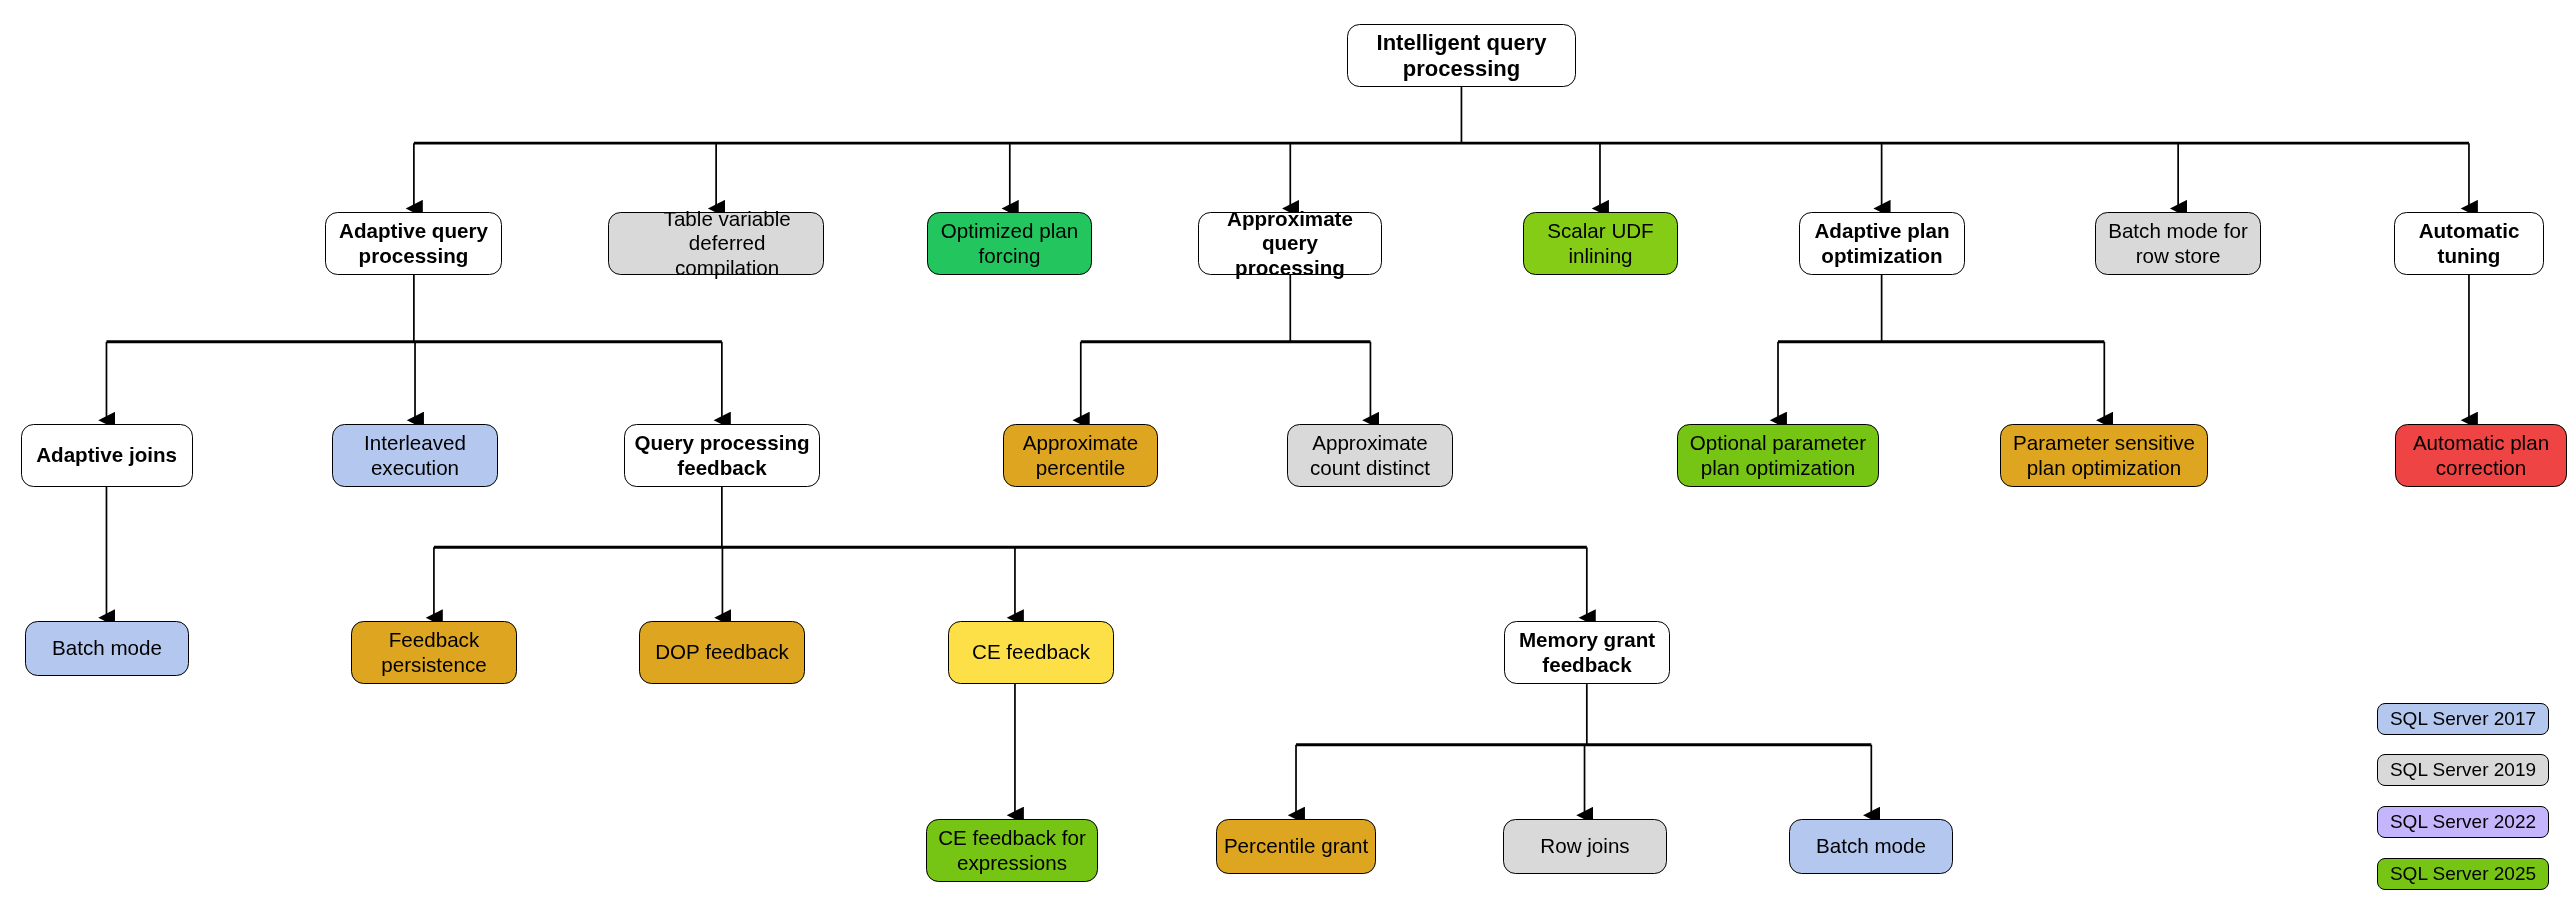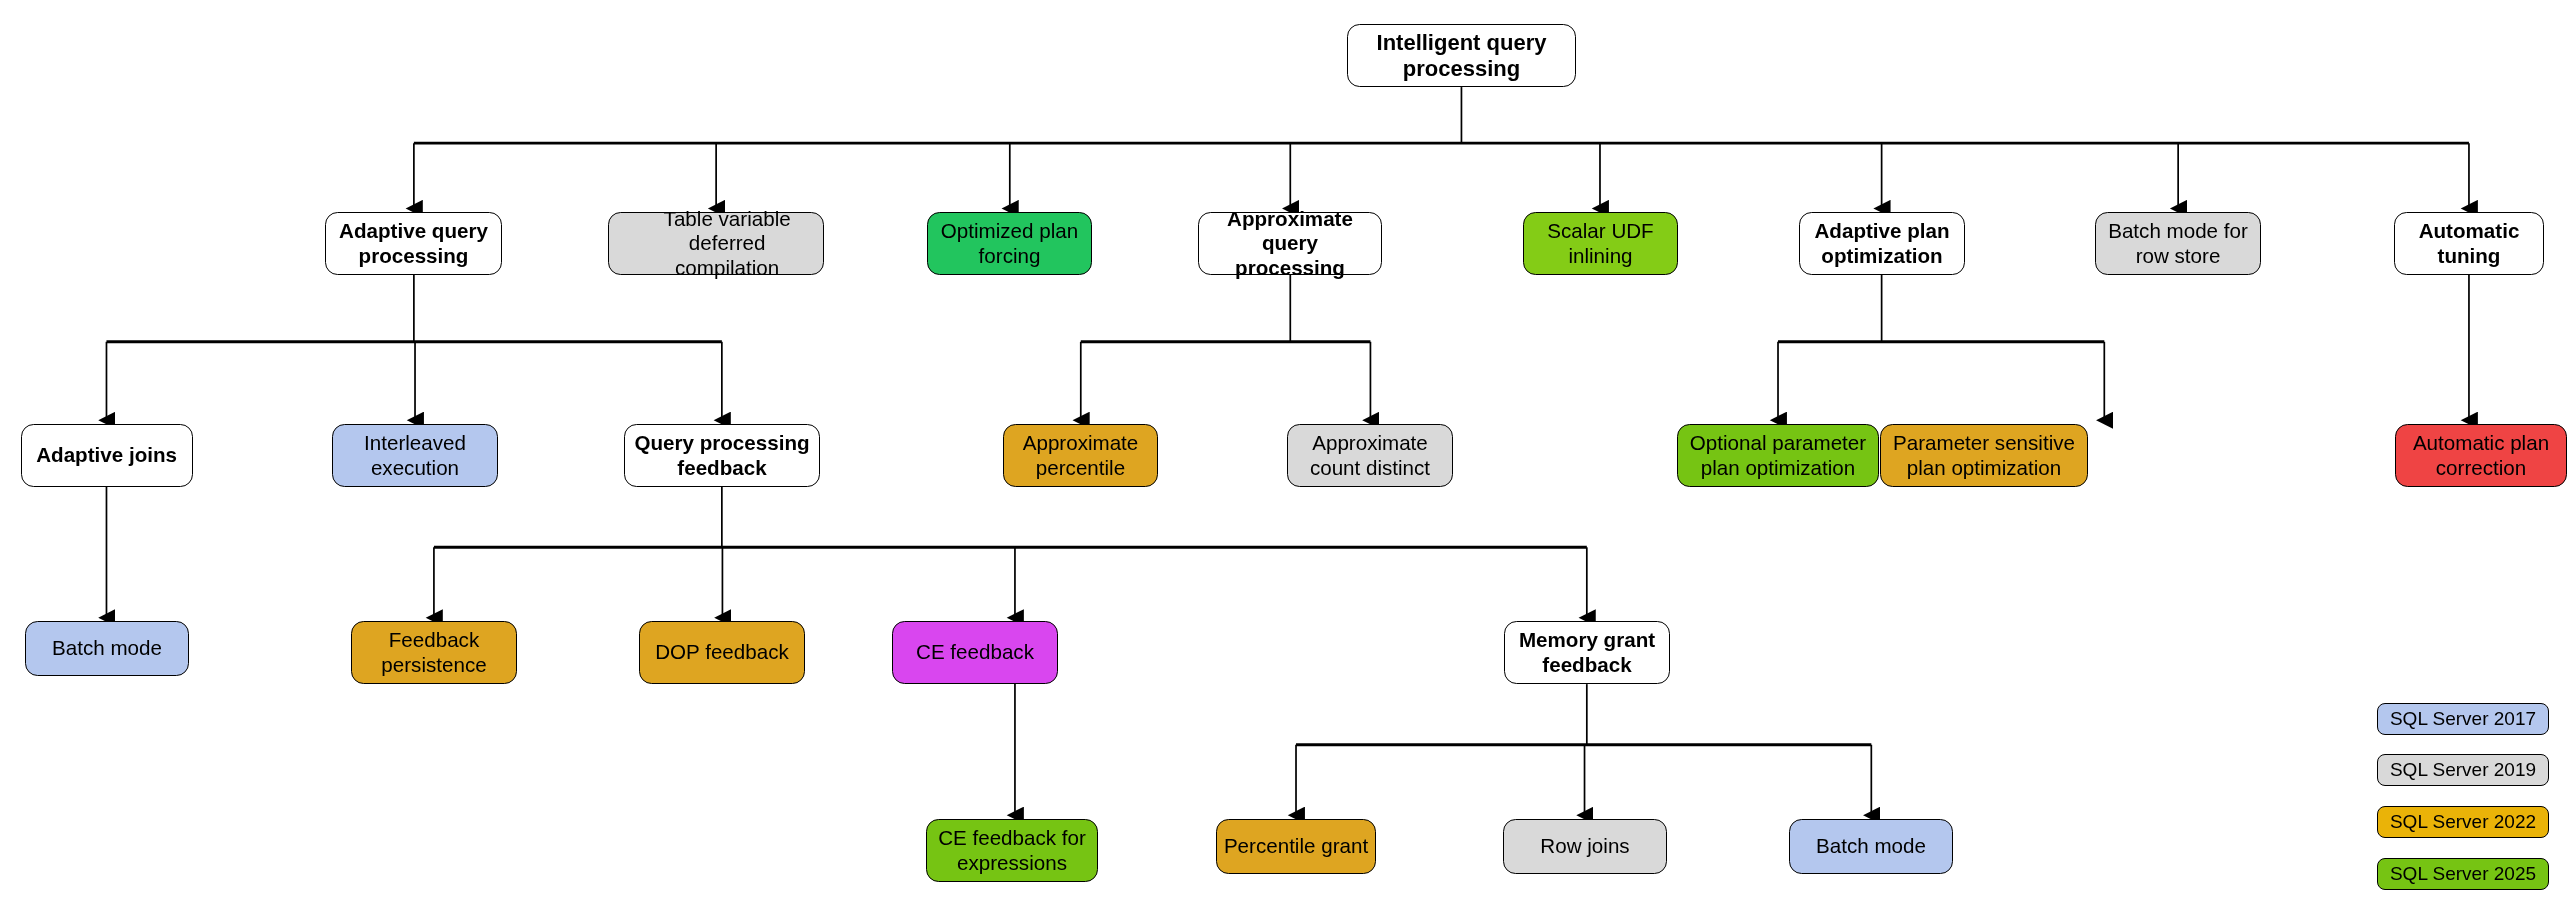--- a/index.html
+++ b/index.html
@@ -164,36 +164,36 @@
 percentile</span>
       </div>
       <div class="node" style="left: 1287px; top: 424px; width: 166px; height: 63px; background: rgb(217, 217, 217); font-size: 20.6px;">
         <span class="label">Approximate
 count distinct</span>
       </div>
       <div class="node" style="left: 1677px; top: 424px; width: 202px; height: 63px; background: rgb(118, 196, 19); font-size: 20.6px;">
         <span class="label">Optional parameter
 plan optimization</span>
       </div>
-      <div class="node" style="left: 1880px; top: 424px; width: 208px; height: 63px; background: rgb(222, 165, 33); font-size: 20.6px; justify-content: flex-end;">
+      <div class="node" style="left: 2000px; top: 424px; width: 208px; height: 63px; background: rgb(222, 165, 33); font-size: 20.6px; justify-content: flex-end;">
         <span class="label">Parameter sensitive
 plan optimization</span>
       </div>
       <div class="node" style="left: 2377px; top: 424px; width: 172px; height: 63px; background: #ef4444; font-size: 20.6px; margin-left: 18px;">
         <span class="label">Automatic plan
 correction</span>
       </div>
       <div class="node" style="left: 351px; top: 621px; width: 166px; height: 63px; background: rgb(222, 165, 33); font-size: 20.6px;">
         <span class="label">Feedback
 persistence</span>
       </div>
       <div class="node" style="left: 639px; top: 621px; width: 166px; height: 63px; background: rgb(222, 165, 33); font-size: 20.6px;">
         <span class="label">DOP feedback</span>
       </div>
-      <div class="node" style="left: 892px; top: 621px; width: 166px; height: 63px; background: #d946ef; font-size: 20.6px;">
+      <div class="node" style="left: 948px; top: 621px; width: 166px; height: 63px; background: #fde047; font-size: 20.6px;">
         <span class="label">CE feedback</span>
       </div>
       <div class="node bold" style="left: 1504px; top: 621px; width: 166px; height: 63px; background: rgb(255, 255, 255); font-size: 20.6px;">
         <span class="label">Memory grant
 feedback</span>
       </div>
       <div class="node" style="left: 926px; top: 819px; width: 172px; height: 63px; background: rgb(118, 196, 19); font-size: 20.6px;">
         <span class="label">CE feedback for
 expressions</span>
       </div>
@@ -210,21 +210,21 @@
         <span class="label">Batch mode</span>
       </div>
     </div>
   <div id="legend-layer">
       <div class="legend-item" style="left: 2377px; top: 703px; width: 172px; height: 32px; background: rgb(180, 199, 238); align-items: center;">
         <span>SQL Server 2017</span>
       </div>
       <div class="legend-item" style="left: 2377px; top: 754px; width: 172px; height: 32px; background: rgb(217, 217, 217);">
         <span>SQL Server 2019</span>
       </div>
-      <div class="legend-item" style="left: 2377px; top: 806px; width: 172px; height: 32px; background: #eab308;">
+      <div class="legend-item" style="left: 2377px; top: 806px; width: 172px; height: 32px; background: #c4b5fd;">
         <span>SQL Server 2022</span>
       </div>
       <div class="legend-item" style="left: 2377px; top: 858px; width: 172px; height: 32px; background: rgb(118, 196, 19);">
         <span>SQL Server 2025</span>
       </div>
     </div>
 </div>
 
 
 </body></html>

